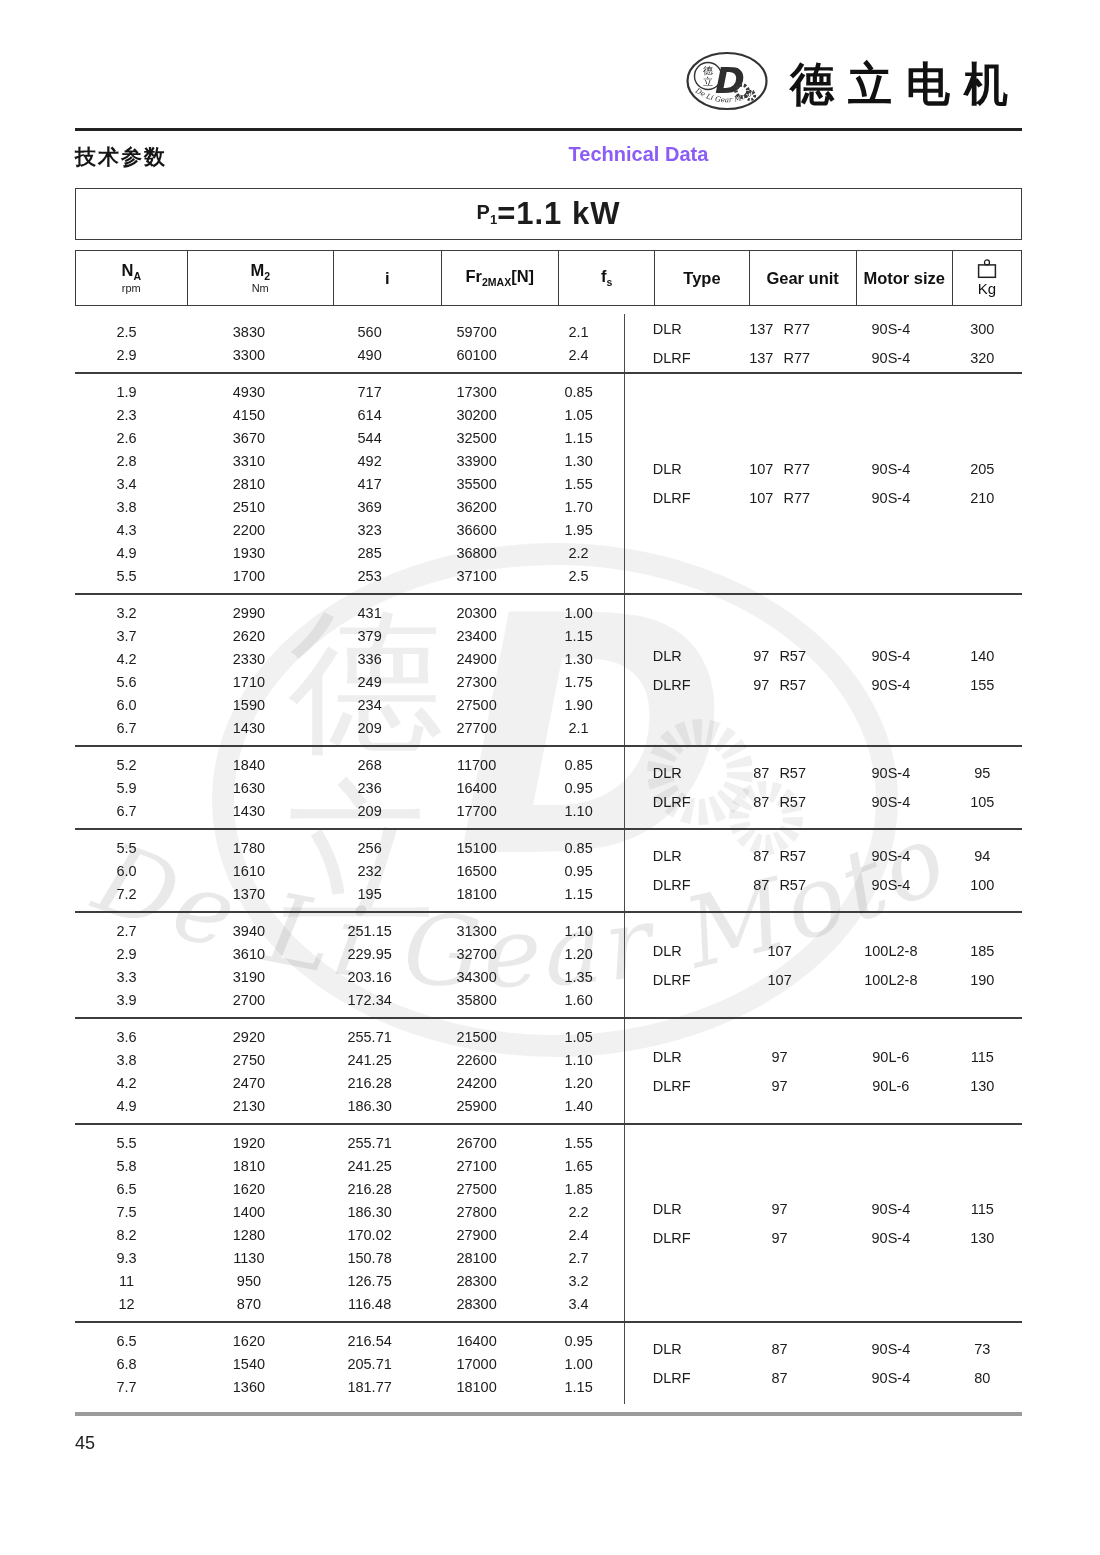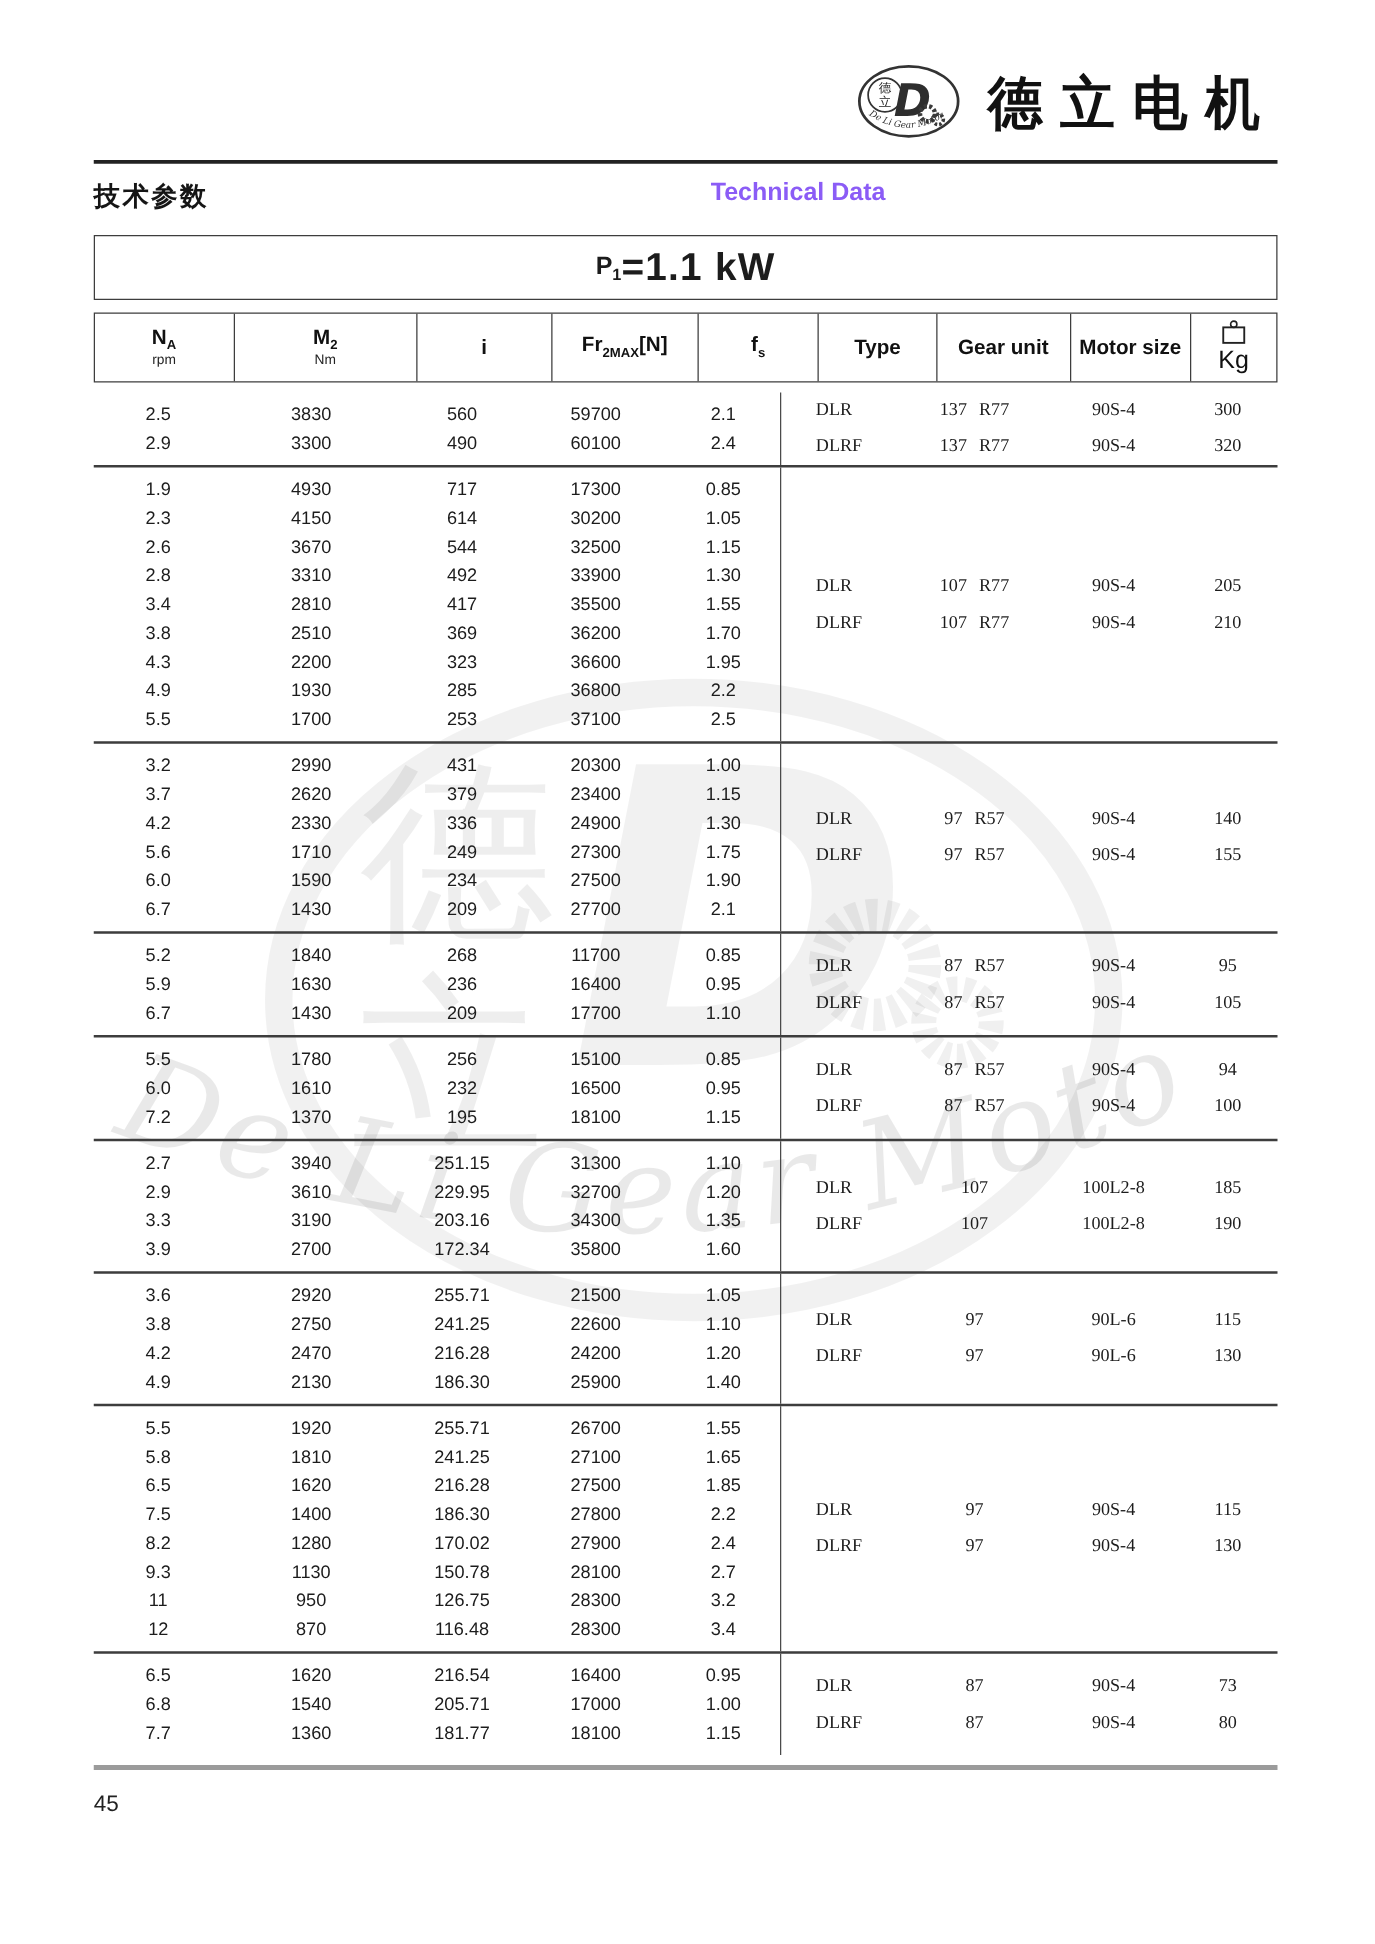--- a/index.html
+++ b/index.html
@@ -48,38 +48,38 @@
   .hcell{
     border-right:1.5px solid #3d3d3d;
     display:flex;flex-direction:column;align-items:center;justify-content:center;
     line-height:1.15;
   }
   .hcell:last-child{border-right:none;}
   .hmain{font-size:16.5px;font-weight:bold;color:#111;}
   .hmain sub{font-size:10.5px;font-weight:bold;}
   .hunit{font-size:11px;color:#222;}
   .kg-icon{display:block;margin:0 auto;}
-  .kg-label{font-size:20px;color:#111;margin-top:1px;}
+  .kg-label{font-size:15px;color:#111;margin-top:1px;}
 
   
   .tbody{margin-top:8px;}
   .group{display:flex;border-bottom:2px solid #3d3d3d;}
   .group:last-child{border-bottom:none;padding-bottom:8px;}
   .group-left{width:58%;padding:6px 0;}
   .drow{
     display:grid;grid-template-columns:18.8% 25.8% 18.2% 20.8% 16.4%;
     height:23px;align-items:center;
   }
   .dcell{text-align:center;font-size:14.5px;color:#1c1c1c;}
   .group-right{
     width:42%;border-left:1.5px solid #4a4a4a;
     display:flex;align-items:center;
   }
   .right-inner{width:100%;}
-  .rrow{display:grid;grid-template-columns:24% 30% 26% 20%;height:29px;align-items:center;font-family:Liberation Serif, serif;}
+  .rrow{display:grid;grid-template-columns:24% 30% 26% 20%;height:29px;align-items:center;}
   .rcell{text-align:center;font-size:14.5px;color:#1c1c1c;}
   .rcell.type{text-align:left;padding-left:28px;}
   .rcell.gear{word-spacing:6px;}
 
   
   .bottom-rule{border:none;border-top:4px solid #9b9b9b;margin:0;}
   .page-number{text-align:left;font-size:18px;color:#222;margin-top:17px;}
 </style>
 </head>
 <body>

